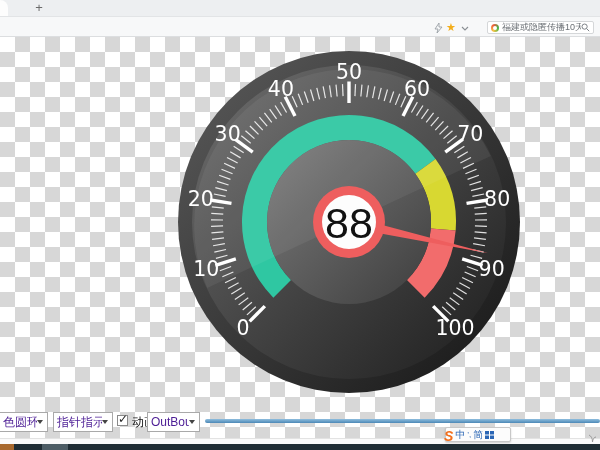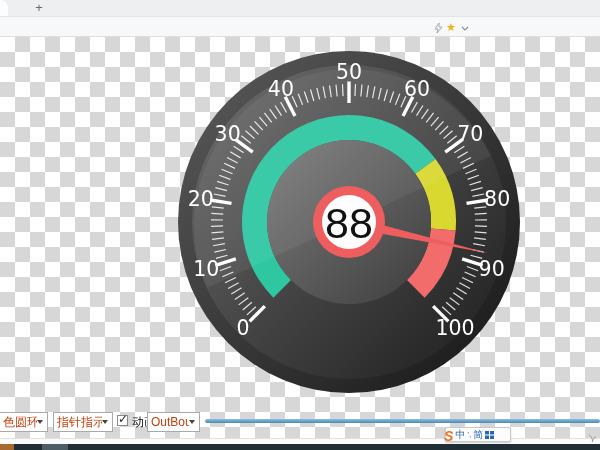--- a/index.html
+++ b/index.html
@@ -26,21 +26,21 @@
   
   .content{position:absolute;left:0;top:37px;width:600px;height:401px;background-color:#fff;
     background-image:
       linear-gradient(45deg,#d7d7d7 25%,transparent 25%,transparent 75%,#d7d7d7 75%),
       linear-gradient(45deg,#d7d7d7 25%,transparent 25%,transparent 75%,#d7d7d7 75%);
     background-size:30px 30px;background-position:0 0,15px 15px;}
   #gauge-svg{position:absolute;left:176px;top:12px;}
   #gauge-labels text{font-family:"DejaVu Sans","Liberation Sans",sans-serif;}
 
   
-  .combo{position:absolute;height:20px;background:#fff;border:1px solid #a9a9a9;box-sizing:border-box;display:flex;align-items:center;font-size:12px;color:#c2410c;}
+  .combo{position:absolute;height:20px;background:#fff;border:1px solid #a9a9a9;box-sizing:border-box;display:flex;align-items:center;font-size:12px;color:#4c1d95;}
   .combo-text{flex:1;padding-left:3px;white-space:nowrap;overflow:hidden;}
   .combo-arrow{width:0;height:0;border-left:3.5px solid transparent;border-right:3.5px solid transparent;border-top:4px solid #444;margin-right:4px;flex:0 0 auto;}
   #combo-ring{left:0;top:375px;width:48px;border-left:none;}
   #combo-pointer{left:53px;top:375px;width:60px;}
   #combo-easing{left:147px;top:375px;width:53px;}
   .checkbox{position:absolute;left:117px;top:378px;width:11px;height:11px;background:#fff;border:1px solid #8a8a8a;box-sizing:border-box;}
   .checkbox .check{position:absolute;left:0px;top:-4px;font-size:12px;color:#222;font-weight:bold;}
   .chk-label{position:absolute;left:132px;top:377px;font-size:12px;color:#111;}
   .slider{position:absolute;left:205px;top:382px;width:395px;height:4px;border-radius:2px;
           background:linear-gradient(180deg,#8fbede,var(--slider-color,#4c88b6));}
@@ -69,20 +69,28 @@
   </div>
 
   <div class="toolbar">
     <svg class="tb-icon" style="left:434px;top:6px" width="9" height="10" viewBox="0 0 9 10">
       <polygon points="5,0 1,6 4,6 3,10 8,4 5,4" fill="none" stroke="#9aa0a6" stroke-width="0.9"></polygon>
     </svg>
     <span class="tb-icon star">★</span>
     <svg class="tb-icon" style="left:461px;top:9px" width="8" height="5" viewBox="0 0 8 5">
       <polyline points="1,1 4,4 7,1" fill="none" stroke="#8a8f94" stroke-width="1.1"></polyline>
     </svg>
+    <div class="searchbox">
+      <span class="ring-icon"></span>
+      <span class="search-text">福建或隐匿传播10天</span>
+      <svg width="9" height="9" viewBox="0 0 9 9">
+        <circle cx="3.6" cy="3.6" r="2.6" fill="none" stroke="#7d8287" stroke-width="1"></circle>
+        <line x1="5.6" y1="5.6" x2="8.2" y2="8.2" stroke="#7d8287" stroke-width="1"></line>
+      </svg>
+    </div>
   </div>
 
   <div class="content">
 
     <svg id="gauge-svg" viewBox="-173 -173 346 346" width="346" height="346">
       <defs>
         <linearGradient id="bezelGrad" x1="0" y1="0" x2="1" y2="1">
           <stop offset="0" stop-color="#5c5c5c"></stop>
             <stop offset="1" stop-color="#151515"></stop>
         </linearGradient>

